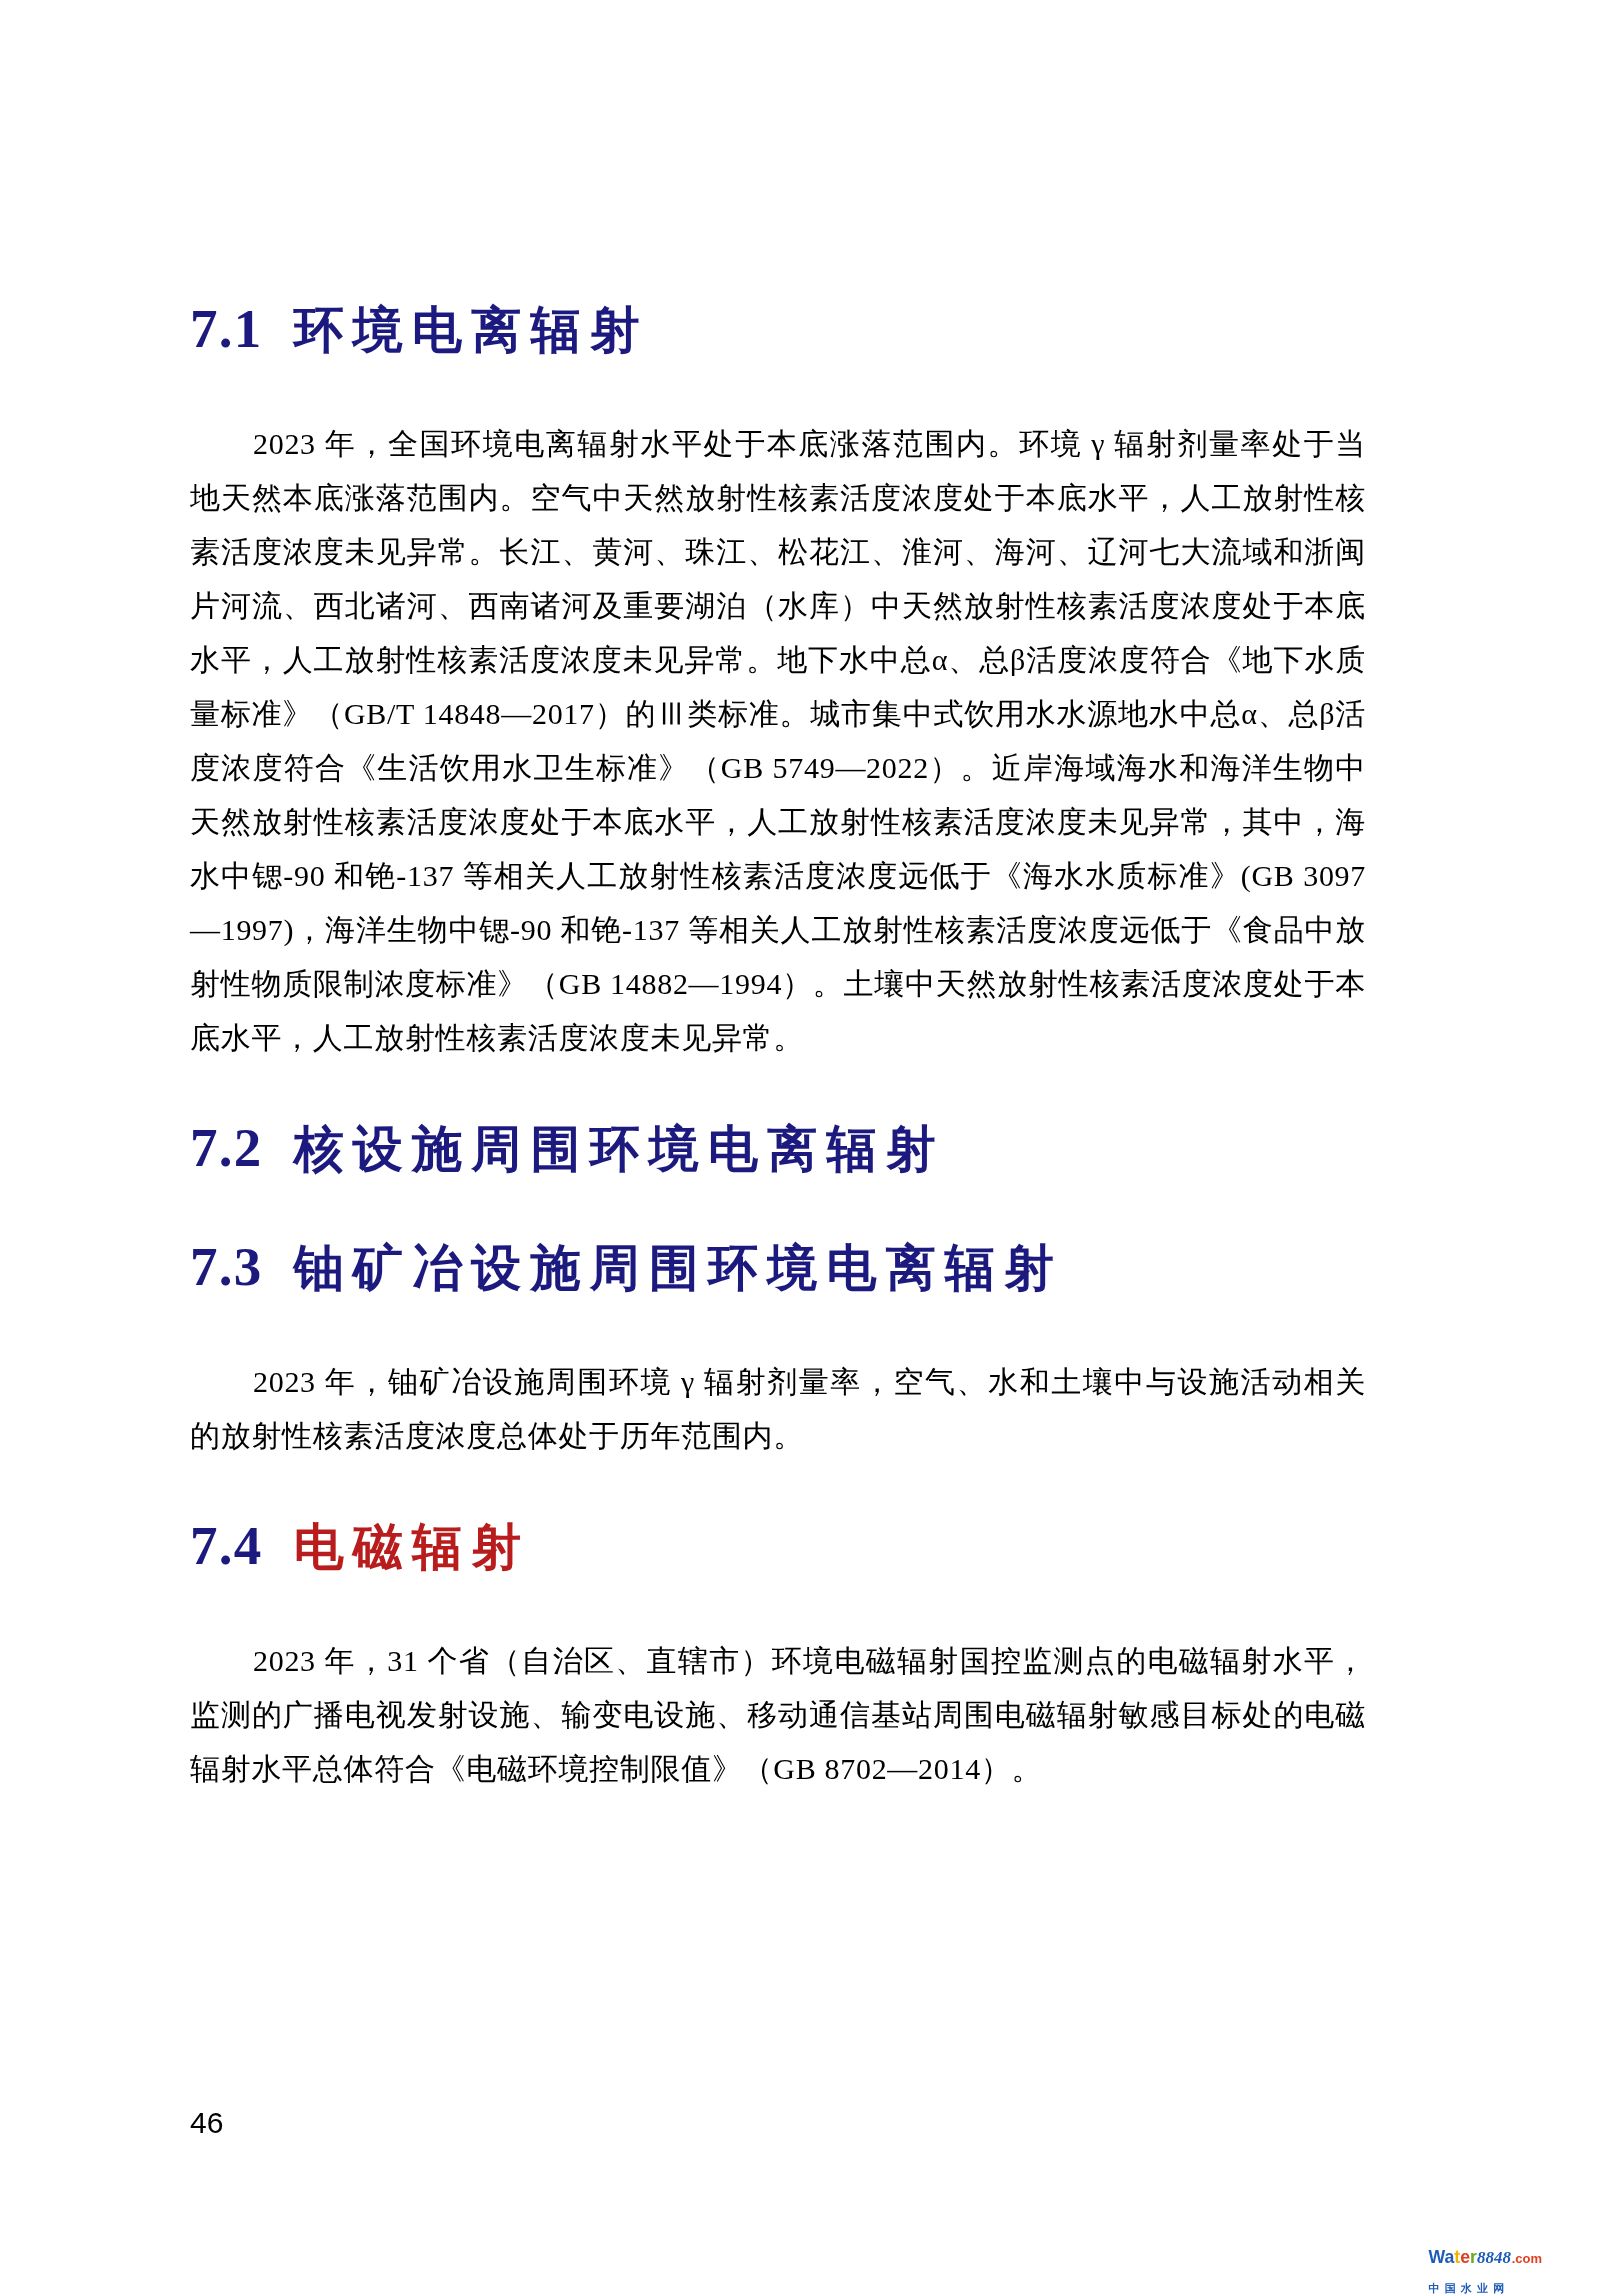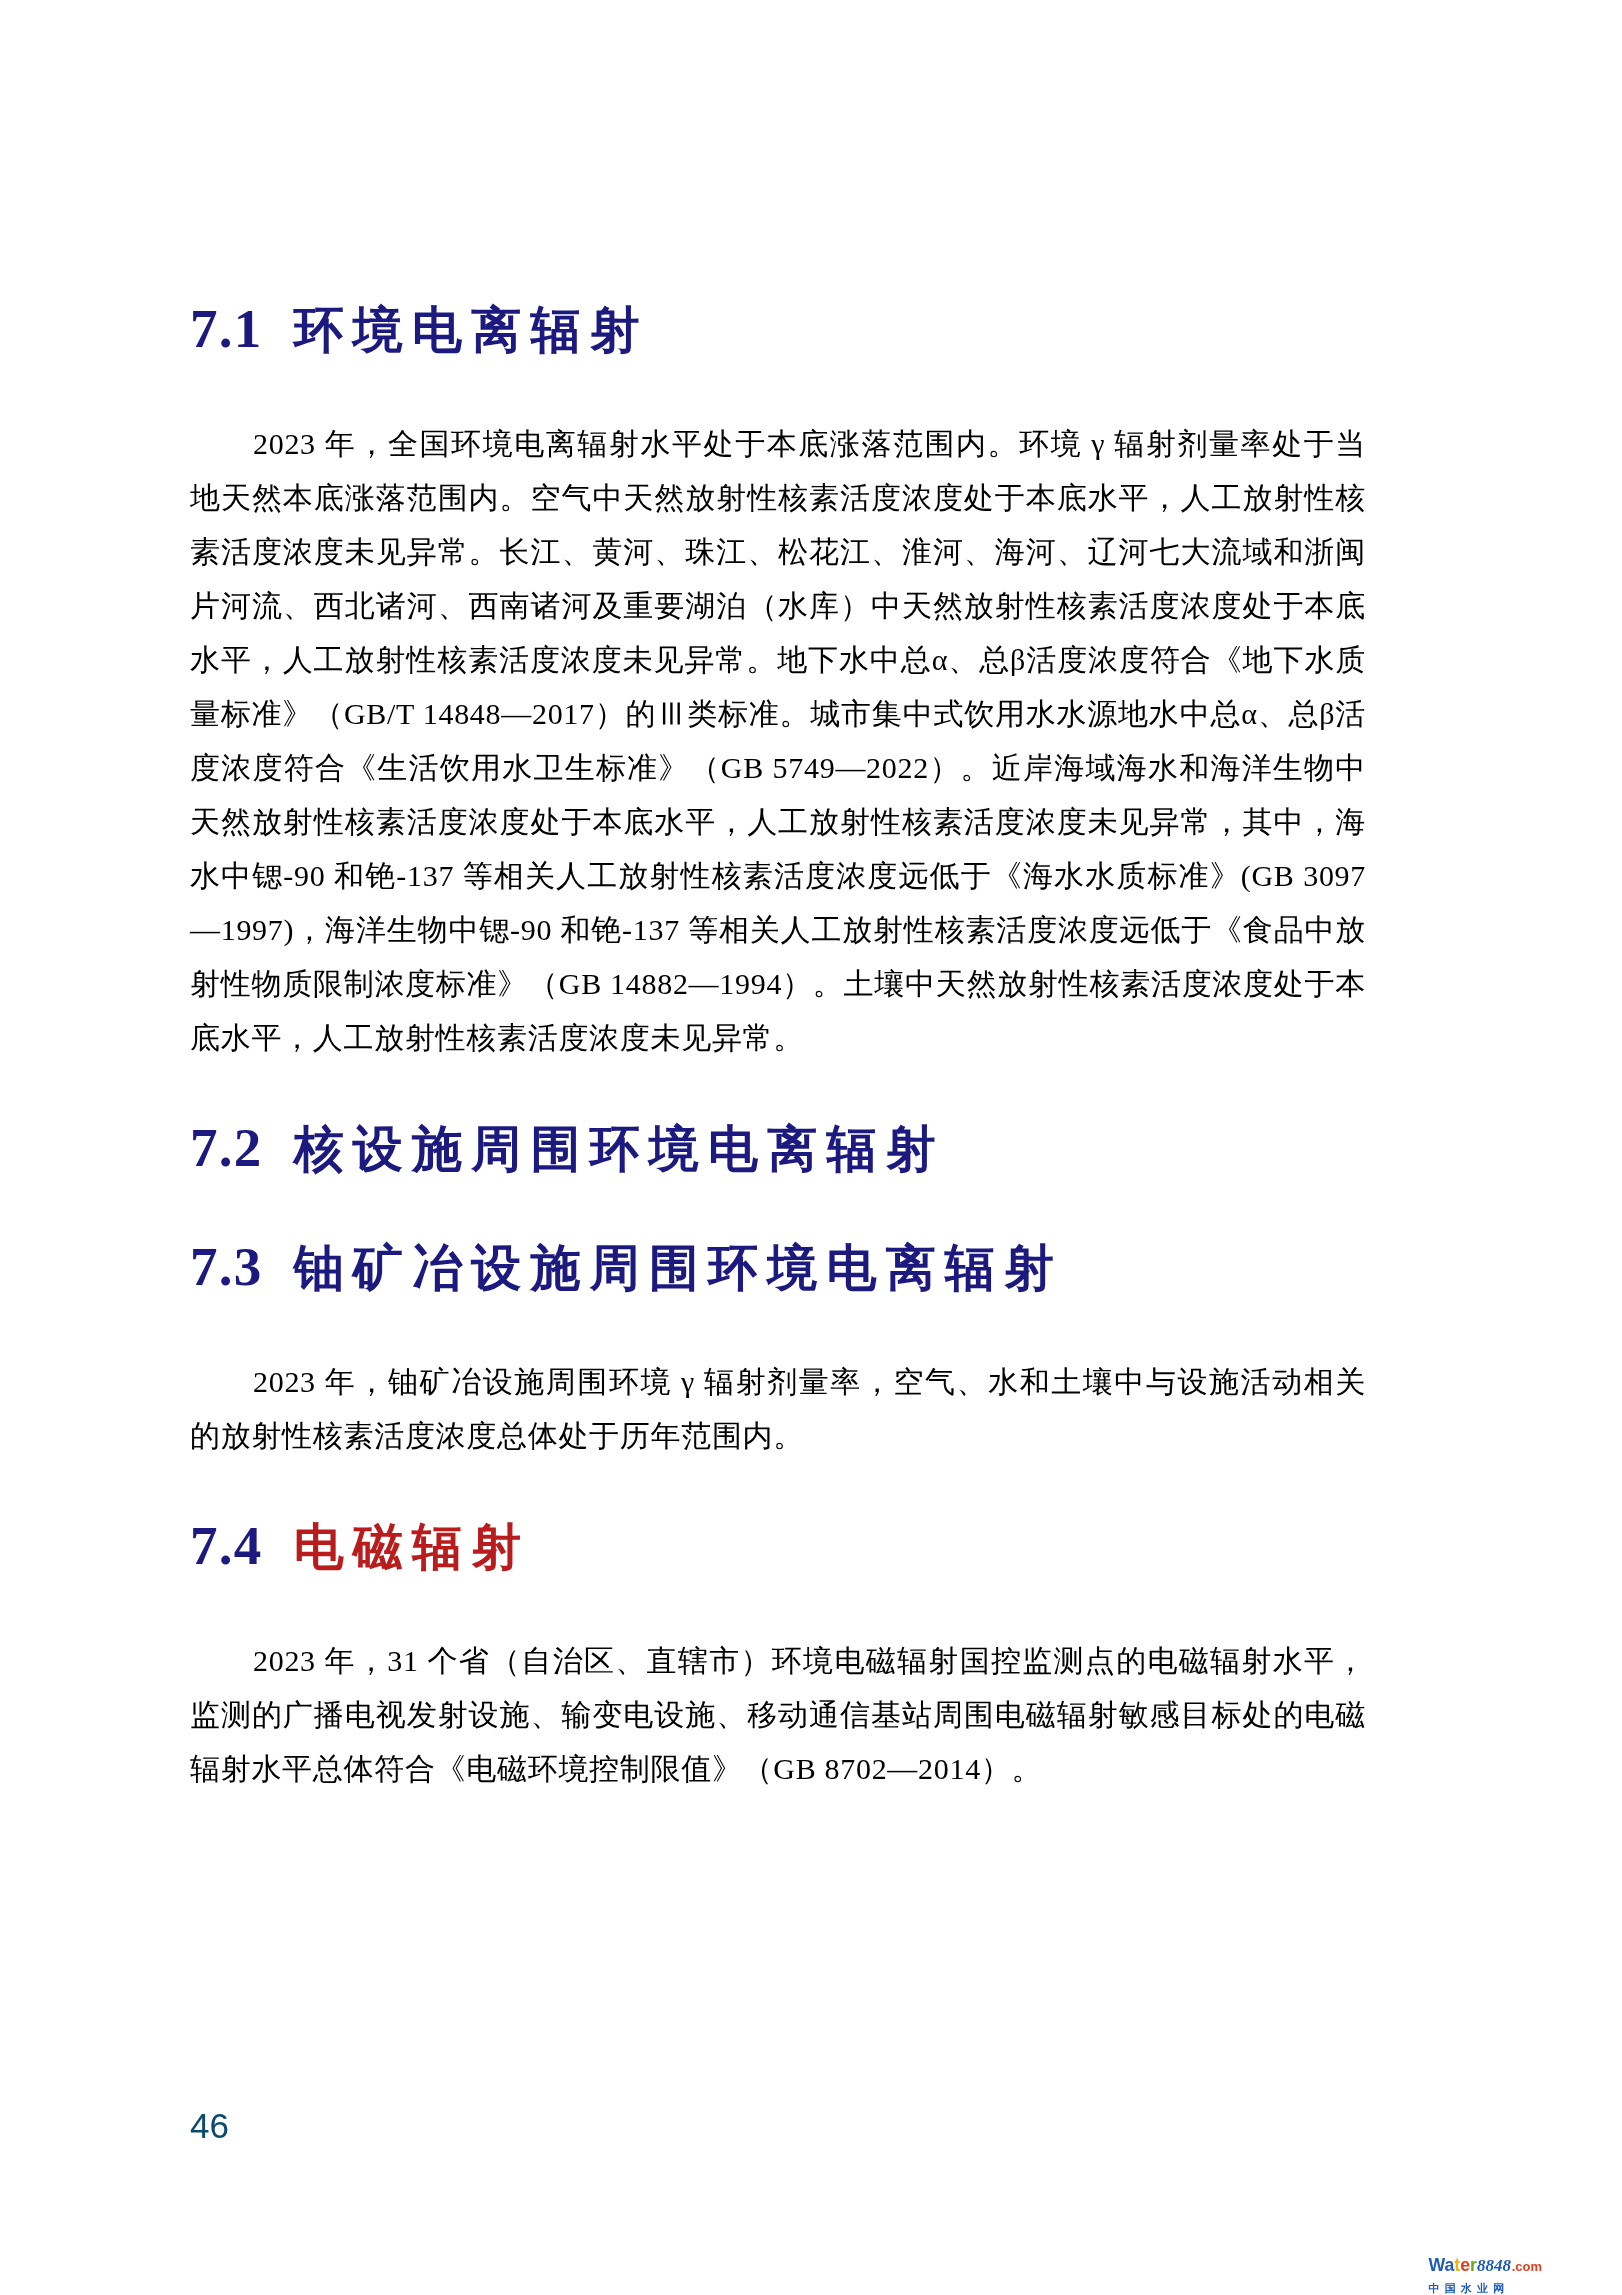--- a/index.html
+++ b/index.html
@@ -43,22 +43,22 @@
     text-align: justify;
     text-indent: 63px;
     word-break: break-all;
     overflow-wrap: anywhere;
   }
   .page-number {
     position: absolute;
     left: 190px;
     top: 2106px;
     font-family: "Liberation Sans", sans-serif;
-    font-size: 35px;
-    color: #0c4a6e;
+    font-size: 30px;
+    color: #000000;
   }
   .watermark {
     position: absolute;
     right: 10px;
     bottom: 1.3px;
     text-align: left;
     line-height: 1;
     font-family: "Liberation Sans", sans-serif;
   }
   .wm-line1 {
@@ -77,21 +77,21 @@
     font-style: italic;
     font-weight: bold;
     font-size: 17px;
   }
   .wm-tld {
     font-size: 13px;
     font-weight: bold;
     margin-left: 0.7px;
   }
   .wm-line2 {
-    margin-top: 8px;
+    margin-top: 16px;
     font-size: 11px;
     font-weight: bold;
     letter-spacing: 5.2px;
     white-space: nowrap;
   }
 </style>
 </head>
 <body>
 
 <div class="page">

